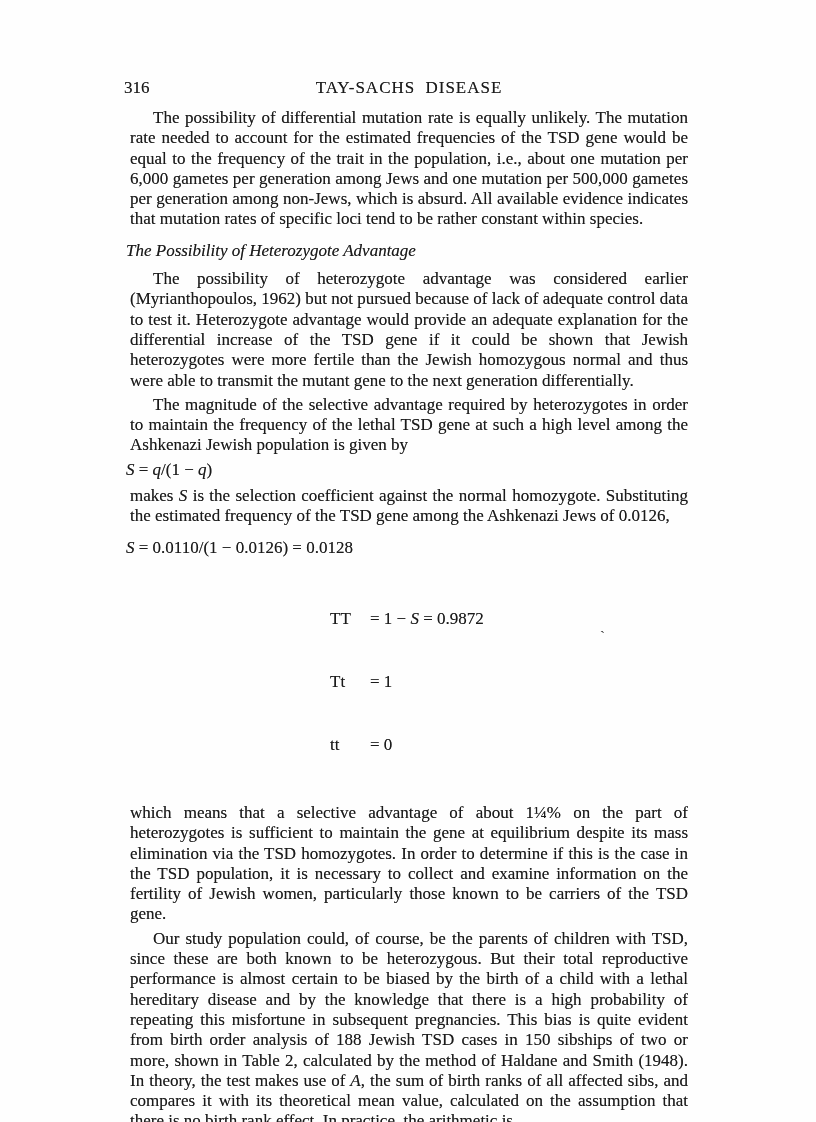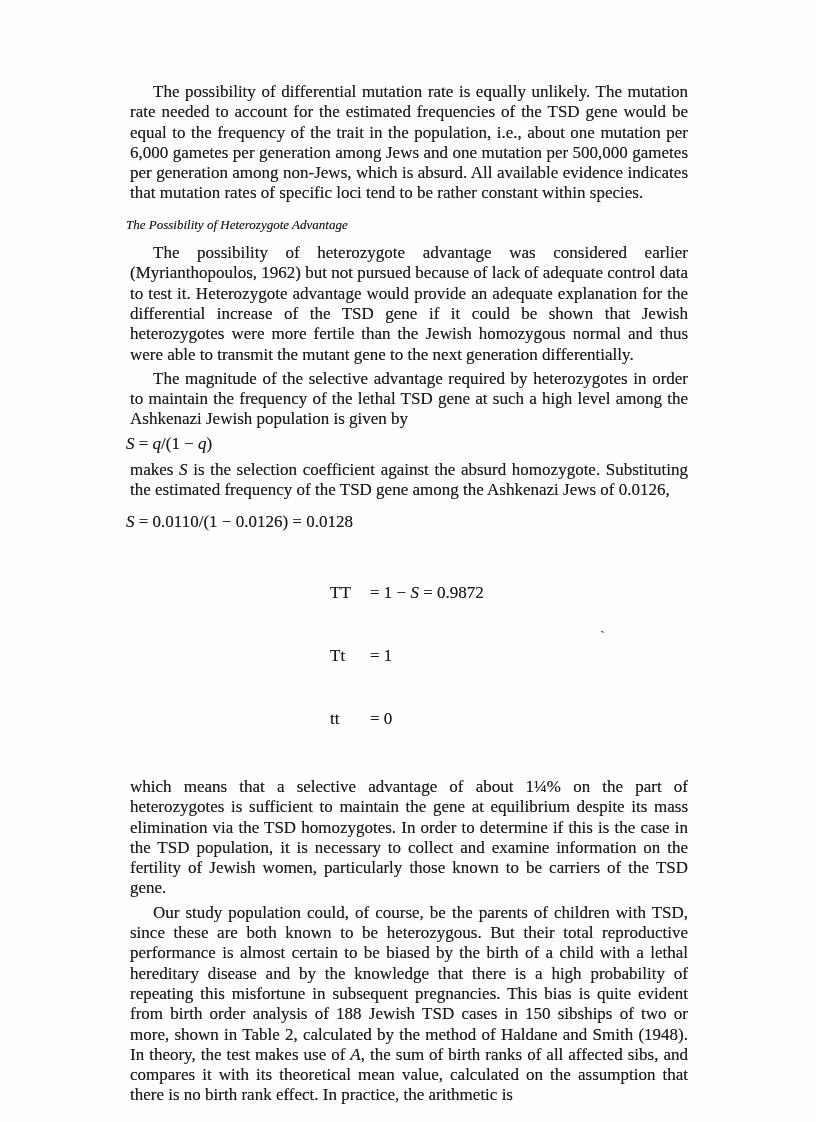--- a/index.html
+++ b/index.html
@@ -44,21 +44,21 @@
   .para {
     margin: 4px;
     text-align: justify;
   }
   .indent {
     text-indent: 23px;
   }
   .section-heading {
     font-style: italic;
     font-weight: normal;
-    font-size: 13px;
+    font-size: 17px;
     line-height: 20.3px;
     margin: 11px 0 8px 0;
     text-align: left;
   }
   .formula {
     text-align: left;
     white-space: pre-wrap;
   }
   .formula-q {
     margin: 4px 0 6px 0;
@@ -88,32 +88,36 @@
     font-size: 15px;
     color: #2a2a2a;
   }
 </style>
 </head>
 <body>
 
 <div class="page">
   <div class="textblock">
 
+    <div class="header">
+      <span class="pagenum">316</span>
+      <span class="running-title">TAY-SACHS DISEASE</span>
+    </div>
 
     <p class="para indent">The possibility of differential mutation rate is equally unlikely. The mutation rate needed to account for the estimated frequencies of the TSD gene would be equal to the frequency of the trait in the population, i.e., about one mutation per 6,000 gametes per generation among Jews and one mutation per 500,000 gametes per generation among non-Jews, which is absurd. All available evidence indicates that mutation rates of specific loci tend to be rather constant within species.</p>
 
     <h2 class="section-heading">The Possibility of Heterozygote Advantage</h2>
 
     <p class="para indent">The possibility of heterozygote advantage was considered earlier (Myrianthopoulos, 1962) but not pursued because of lack of adequate control data to test it. Heterozygote advantage would provide an adequate explanation for the differential increase of the TSD gene if it could be shown that Jewish heterozygotes were more fertile than the Jewish homozygous normal and thus were able to transmit the mutant gene to the next generation differentially.</p>
 
     <p class="para indent">The magnitude of the selective advantage required by heterozygotes in order to maintain the frequency of the lethal TSD gene at such a high level among the Ashkenazi Jewish population is given by</p>
 
     <div class="formula formula-q"><span class="var">S</span><span> = </span><span class="var">q</span><span>/(1 − </span><span class="var">q</span><span>)</span></div>
 
-    <p class="para"><span>makes </span><span class="var">S</span><span> is the selection coefficient against the absurd homozygote. Substituting the estimated frequency of the TSD gene among the Ashkenazi Jews of 0.0126,</span></p>
+    <p class="para"><span>makes </span><span class="var">S</span><span> is the selection coefficient against the normal homozygote. Substituting the estimated frequency of the TSD gene among the Ashkenazi Jews of 0.0126,</span></p>
 
     <div class="formula formula-num"><span class="var">S</span><span> = 0.0110/(1 − 0.0126) = 0.0128</span></div>
 
 
     <div class="equations">
       <div class="eq-row"><span class="eq-lhs">TT</span><span><span>= 1 − </span><span class="var">S</span><span> = 0.9872</span></span></div>
       <div class="eq-row"><span class="eq-lhs">Tt</span><span><span>= 1</span><span class="var"></span><span></span></span></div>
       <div class="eq-row"><span class="eq-lhs">tt</span><span><span>= 0</span><span class="var"></span><span></span></span></div>
     </div>
 

